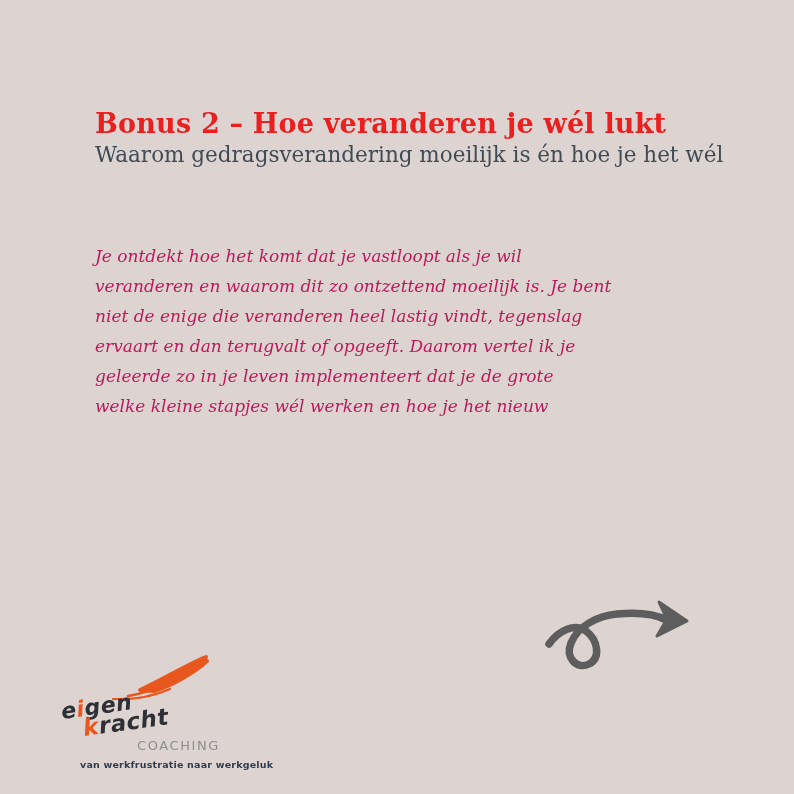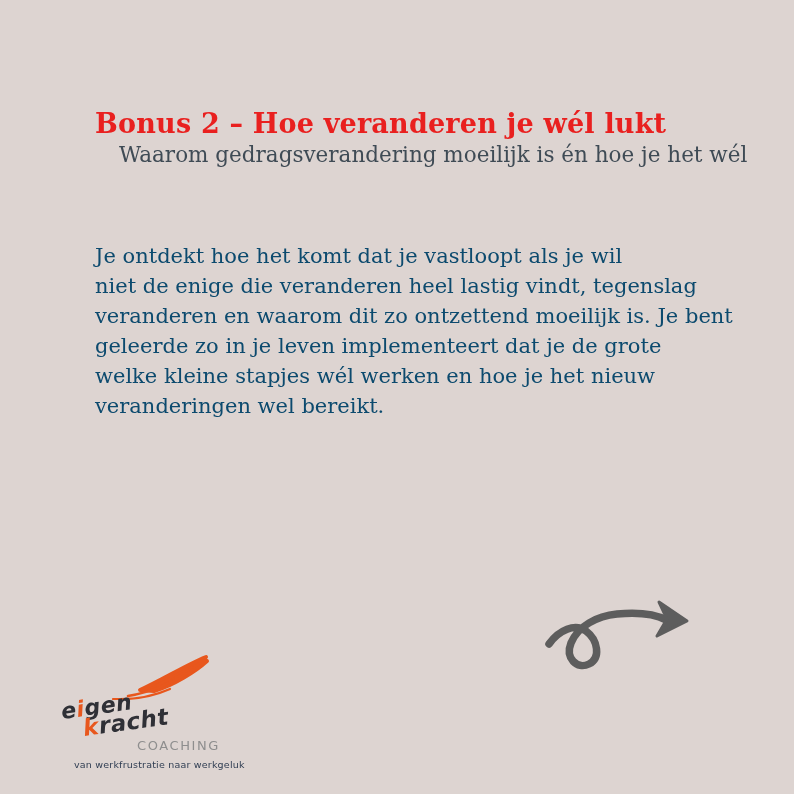--- a/index.html
+++ b/index.html
@@ -29,29 +29,29 @@
     letter-spacing: 0.2px;
     white-space: nowrap;
   }
   .subtitle {
     position: absolute;
     left: 95px;
     top: 138px;
     font-size: 21.5px;
     line-height: 34px;
     color: #3f4b55;
-    margin-left: 24px;
   }
   .bodytext {
     position: absolute;
     left: 95px;
     top: 241px;
-    font-size: 21px;
+    font-size: 17px;
     line-height: 30px;
-    color: #0c4a6e;
+    color: #be185d;
+    font-style: italic;
   }
   .line { white-space: nowrap; }
 
   .arrow-wrap {
     position: absolute;
     left: 543px;
     top: 588px;
     width: 152px;
     height: 86px;
   }
@@ -88,47 +88,47 @@
     position: absolute;
     left: 79px;
     top: 86px;
     font-size: 13px;
     letter-spacing: 1.6px;
     color: #8e8e8e;
     white-space: nowrap;
   }
   .tagline {
     position: absolute;
-    left: 16px;
+    left: 22px;
     top: 107px;
     font-size: 9.5px;
-    font-weight: normal;
+    font-weight: bold;
     letter-spacing: 0.2px;
     color: #2f3d52;
     white-space: nowrap;
   }
 </style>
 </head>
 <body>
 
 <div class="canvas">
 
   <h1 class="title">Bonus 2 – Hoe veranderen je wél lukt</h1>
 
   <div class="subtitle">
     <div class="line">Waarom gedragsverandering moeilijk is én hoe je het wél</div>
   </div>
 
   <div class="bodytext">
     <div class="line">Je ontdekt hoe het komt dat je vastloopt als je wil</div>
+    <div class="line">veranderen en waarom dit zo ontzettend moeilijk is. Je bent</div>
     <div class="line">niet de enige die veranderen heel lastig vindt, tegenslag</div>
-    <div class="line">veranderen en waarom dit zo ontzettend moeilijk is. Je bent</div>
+    <div class="line">ervaart en dan terugvalt of opgeeft. Daarom vertel ik je</div>
     <div class="line">geleerde zo in je leven implementeert dat je de grote</div>
     <div class="line">welke kleine stapjes wél werken en hoe je het nieuw</div>
-    <div class="line">veranderingen wel bereikt.</div>
   </div>
 
   <div class="arrow-wrap">
     <svg width="152" height="86" viewBox="0 0 152 86" xmlns="http://www.w3.org/2000/svg">
       <path d="M6 56 C16 42 32 35 43 43 C55 52 58 70 46 76 C34 82 22 70 28 55 C35 38 54 28 74 26 C96 24 112 26 123 32" fill="none" stroke="#5d5d5d" stroke-width="7.5" stroke-linecap="round"></path>
       <path d="M116 14 L144 33 L114 48 L124 31 Z" fill="#5d5d5d" stroke="#5d5d5d" stroke-width="3" stroke-linejoin="round"></path>
     </svg>
   </div>
 
   <div class="logo">

